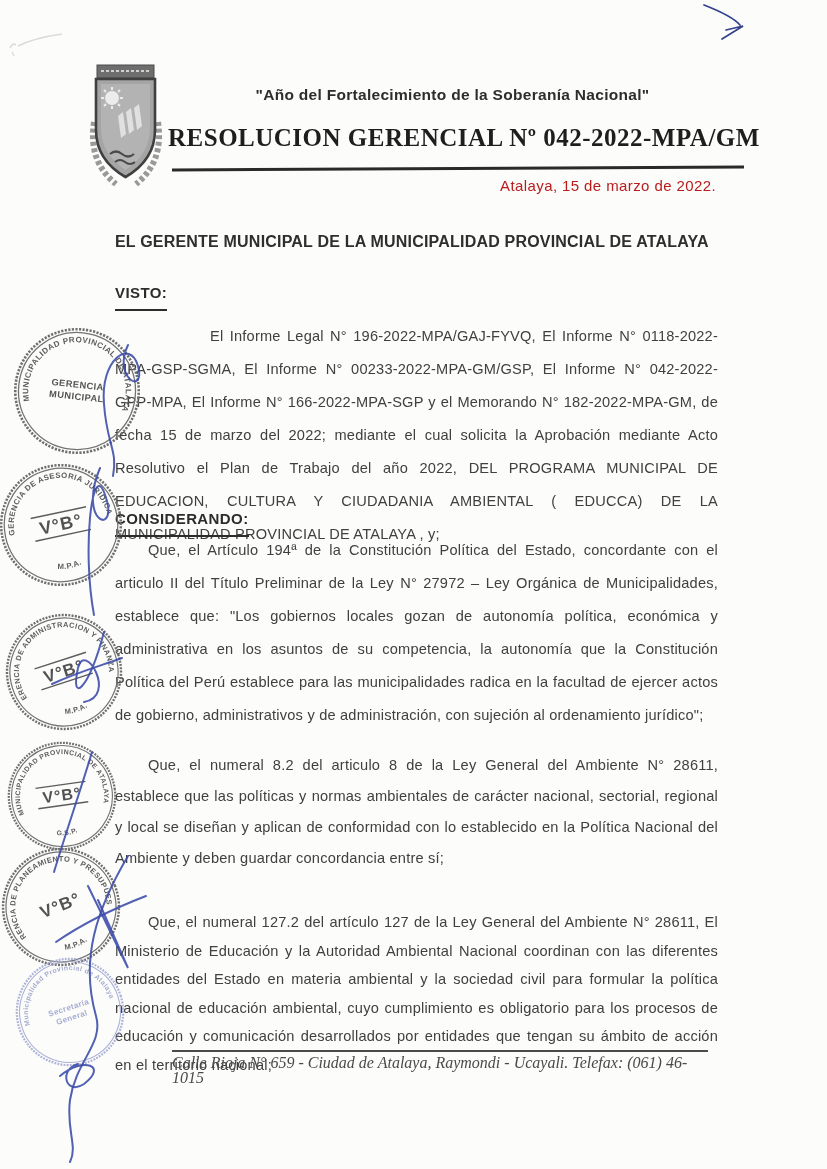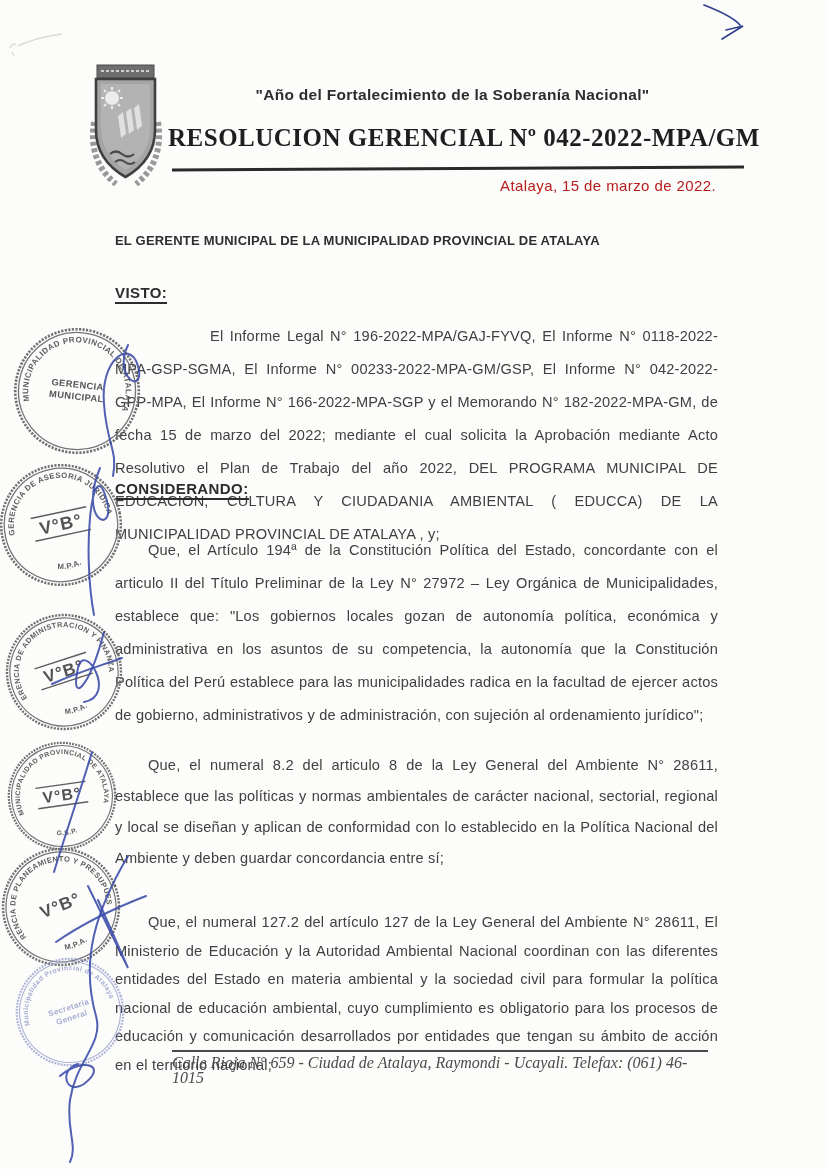--- a/index.html
+++ b/index.html
@@ -24,28 +24,28 @@
   .title-rule{
     left:172px;top:167px;width:572px;height:3px;background:#2a2a2a;
     transform:rotate(-.3deg);
   }
   .date-line{
     left:400px;top:177px;width:316px;text-align:right;
     font-size:15px;letter-spacing:.4px;color:#b91c1c;
   }
   .addressee{
     left:115px;top:233px;width:610px;font-weight:bold;
-    font-size:13px;letter-spacing:.2px;color:#2e2e2e;
+    font-size:16px;letter-spacing:.2px;color:#2e2e2e;
   }
   .sec-heading{
     font-weight:bold;font-size:15px;color:#2c2c2c;letter-spacing:.4px;
   }
-  .sec-heading span{border-bottom:2px solid #2c2c2c;padding-bottom:1px;}
+  .sec-heading span{border-bottom:2px solid #2c2c2c;padding-bottom:8px;}
   .visto-h{left:115px;top:284px;}
-  .consid-h{left:115px;top:480px;}
+  .consid-h{left:115px;top:510px;}
   .para{
     left:115px;width:603px;text-align:justify;
     font-size:14.6px;line-height:33px;letter-spacing:.2px;color:#404040;
   }
   .visto-body{top:320px;text-indent:95px;}
   .p1{top:534px;text-indent:33px;}
   .p2{top:750px;text-indent:33px;line-height:31px;}
   .p3{top:876px;text-indent:33px;line-height:28.5px;margin-top:32px;}
   
   .footer{

